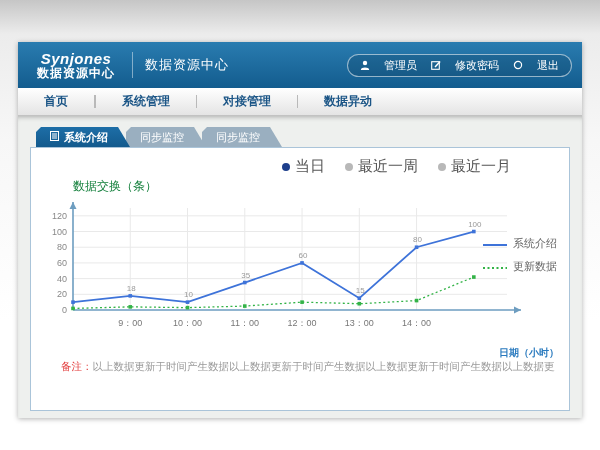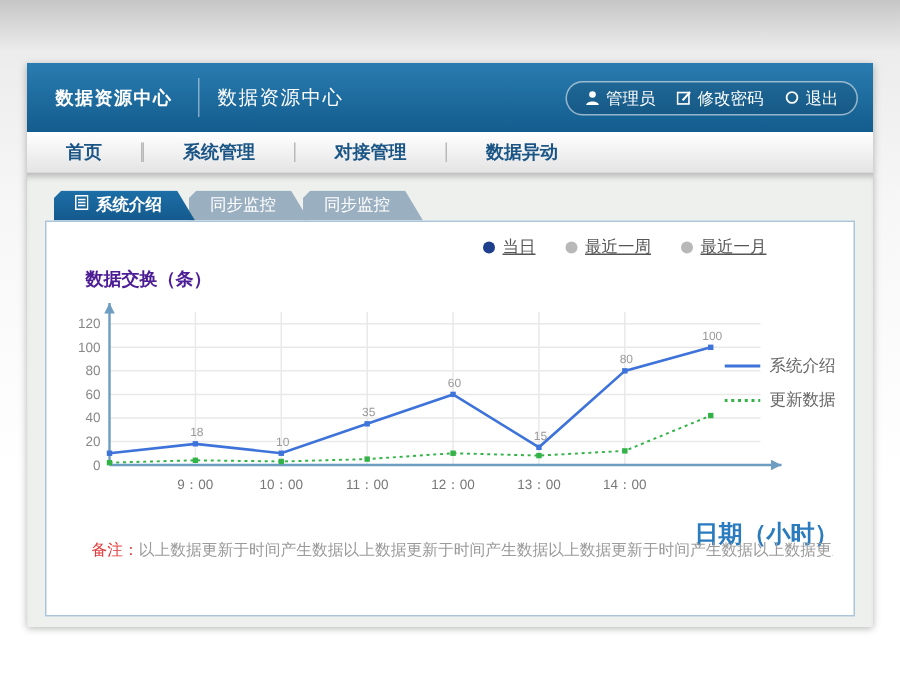--- a/index.html
+++ b/index.html
@@ -11,60 +11,61 @@
   .header{height:46px;background:linear-gradient(180deg,#2a7cb0,#135c8e);
     display:flex;align-items:center;padding:0 10px;color:#fff;}
   .logo{width:96px;text-align:center;line-height:1.05;}
   .logo .l1{font-size:15px;font-weight:bold;font-style:italic;letter-spacing:.5px;}
   .logo .l2{font-size:12px;font-weight:bold;letter-spacing:1px;}
   .hdr-sep{width:1px;height:26px;background:rgba(255,255,255,.45);margin:0 12px 0 8px;}
   .app-title{font-size:13px;letter-spacing:1px;}
   .user-pill{margin-left:auto;display:flex;align-items:center;gap:14px;
     border:1px solid rgba(255,255,255,.55);border-radius:12px;background:rgba(0,0,0,.10);
     padding:3px 12px;font-size:11px;}
-  .user-pill .itm{display:flex;align-items:center;gap:4px;cursor:pointer;}
+  .user-pill .itm{display:flex;align-items:center;gap:14px;cursor:pointer;}
   .user-pill svg{display:block;}
   
   .navbar{height:27px;background:linear-gradient(180deg,#ffffff,#e4e4e4);
     border-bottom:1px solid #c2c2c2;display:flex;align-items:center;
     font-size:12px;font-weight:bold;color:#1b5586;}
   .nav-item{padding:0 26px;cursor:pointer;}
   .nav-sep{width:1px;height:13px;background:#b9b9b9;}
   
   .content{background:#eef0ee;padding:11px 12px 7px;
     box-shadow:inset 0 4px 5px -3px rgba(0,0,0,.28);}
   .tabs{display:flex;margin-left:6px;height:20px;}
   .tab{position:relative;margin-right:-4px;padding:0 22px 0 14px;line-height:20px;
     font-size:11px;color:#fff;cursor:pointer;
     clip-path:polygon(0 100%,0 5px,5px 0,calc(100% - 12px) 0,100% 100%);}
   .tab.active{background:linear-gradient(180deg,#1d6ea7,#135a8d);z-index:2;
     display:flex;align-items:center;gap:5px;font-weight:bold;}
   .tab.inactive{background:#9aafc0;z-index:1;}
   .panel{position:relative;background:#fff;border:1px solid #aac4d9;height:262px;}
   
   .range-legend{position:absolute;top:9px;right:58px;display:flex;gap:20px;
-    font-size:11px;color:#555;align-items:center;text-decoration:underline;}
+    font-size:15px;color:#555;align-items:center;}
   .range-legend .opt{display:flex;align-items:center;gap:5px;cursor:pointer;}
   .dot{width:8px;height:8px;border-radius:50%;}
-  .y-label{position:absolute;left:26px;top:30px;font-size:12px;color:#4c1d95;font-weight:bold;}
+  .y-label{position:absolute;left:42px;top:30px;font-size:12px;color:#15803d;font-weight:normal;}
   .chart-wrap{position:absolute;left:18px;top:44px;}
   .series-legend{position:absolute;right:12px;top:88px;font-size:11px;color:#666;}
   .series-legend .row{display:flex;align-items:center;gap:6px;margin-bottom:8px;}
-  .x-axis-title{position:absolute;right:10px;top:198px;font-size:16px;font-weight:bold;color:#2b7bbf;}
+  .x-axis-title{position:absolute;right:10px;top:198px;font-size:10px;font-weight:bold;color:#2b7bbf;}
   .note{position:absolute;left:30px;right:14px;top:212px;font-size:10.5px;color:#9a9a9a;
     white-space:nowrap;overflow:hidden;}
   .note .lbl{color:#e23b3b;}
 </style>
 </head>
 <body>
 
 <div class="page">
 
   <div class="header">
     <div class="logo">
+      <div class="l1">Synjones</div>
       <div class="l2">数据资源中心</div>
     </div>
     <div class="hdr-sep"></div>
     <div class="app-title">数据资源中心</div>
     <div class="user-pill">
       <span class="itm">
         <span>
           <svg width="10" height="10" viewBox="0 0 10 10">
               <circle cx="5" cy="3" r="2.2" fill="#fff"></circle>
               <path d="M0.8 10 C0.8 6.8 9.2 6.8 9.2 10 Z" fill="#fff"></path>

